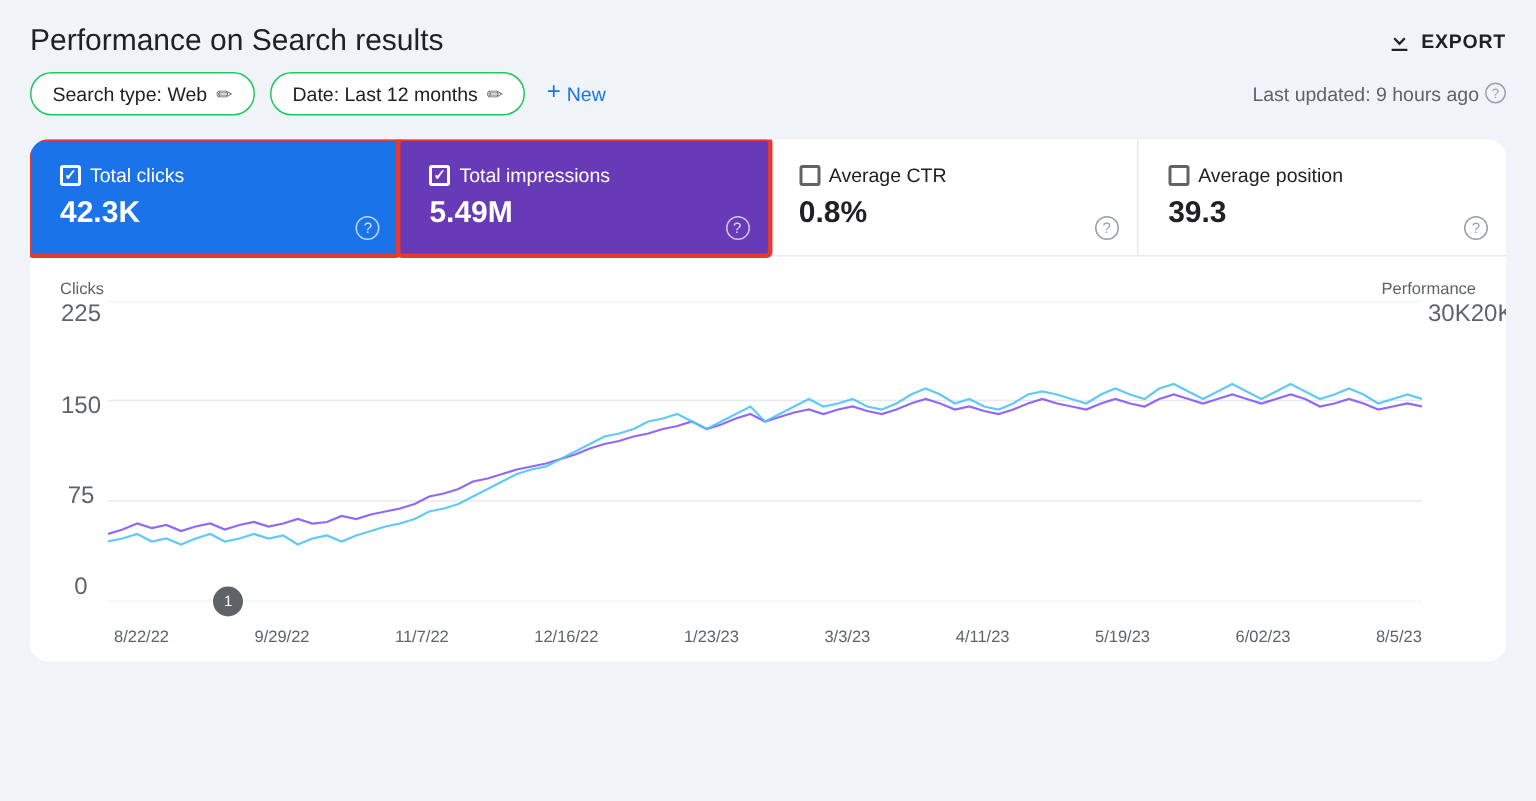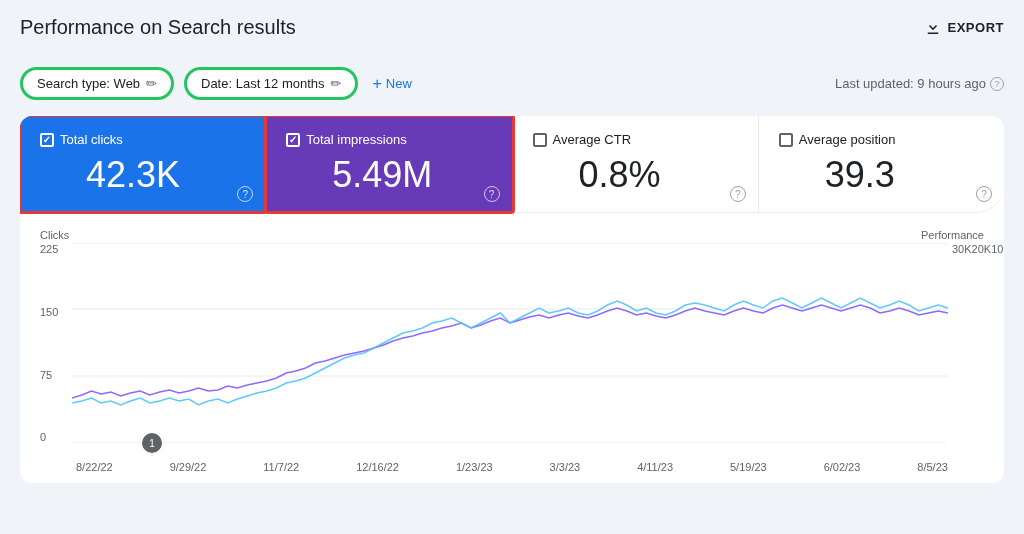--- a/index.html
+++ b/index.html
@@ -8,21 +8,21 @@
       background: #f0f4f9;
       width: 1024px;
       min-height: 534px;
       padding: 16px 20px;
       color: #202124;
     }
     .header {
       display: flex;
       justify-content: space-between;
       align-items: center;
-      margin-bottom: 28px;
+      margin-bottom: 8px;
     }
     .page-title {
       font-size: 20px;
       font-weight: 500;
       color: #202124;
     }
     .export-btn {
       display: flex;
       align-items: center;
       gap: 6px;
@@ -39,21 +39,21 @@
       display: flex;
       align-items: center;
       gap: 10px;
       margin-bottom: 16px;
     }
     .filter-btn {
       display: flex;
       align-items: flex-start;
       gap: 6px;
       background: #fff;
-      border: 3px solid #22c55e;
+      border: 1px solid #22c55e;
       border-radius: 20px;
       padding: 6px 14px;
       font-size: 13px;
       color: #202124;
       cursor: pointer;
     }
     .filter-btn .pencil-icon {
       color: #5f6368;
       font-size: 13px;
     }
@@ -79,21 +79,20 @@
     }
     .main-card {
       background: #fff;
       border-radius: 12px;
       padding: 0;
       overflow: hidden;
     }
     .metrics-row {
       display: flex;
       border-bottom: 1px solid #e8eaed;
-      border-radius: 28px;
     }
     .metric-card {
       flex: 1;
       padding: 16px 20px;
       border-right: 1px solid #e8eaed;
       position: relative;
       min-width: 0;
     }
     .metric-card:last-child {
       border-right: none;
@@ -136,24 +135,23 @@
       border-color: #5f6368;
       background: #fff;
     }
     .metric-label {
       font-size: 13px;
       font-weight: 500;
     }
     .metric-label.light { color: #fff; }
     .metric-label.dark { color: #202124; }
     .metric-value {
-      font-size: 36px;
-      font-weight: 400;
+      font-size: 20px;
+      font-weight: 700;
       line-height: 1.2;
-      margin-left: 46px;
     }
     .metric-value.light { color: #fff; }
     .metric-value.dark { color: #202124; }
     .metric-info {
       position: absolute;
       bottom: 10px;
       right: 12px;
       width: 16px;
       height: 16px;
       border-radius: 50%;
@@ -180,22 +178,23 @@
     .chart-right-label {
       font-size: 11px;
       color: #5f6368;
     }
     .chart-x-label {
       font-size: 11px;
       color: #5f6368;
       text-align: center;
     }
     .y-label {
-      font-size: 11px;
-      color: #5f6368;
+      font-size: 16px;
+      color: #5f6368;
+      text-align: center;
     }
     .chart-wrapper {
       position: relative;
     }
     .axis-titles {
       display: flex;
       justify-content: space-between;
       padding: 0 0 2px 0;
     }
     .annotation-dot {

